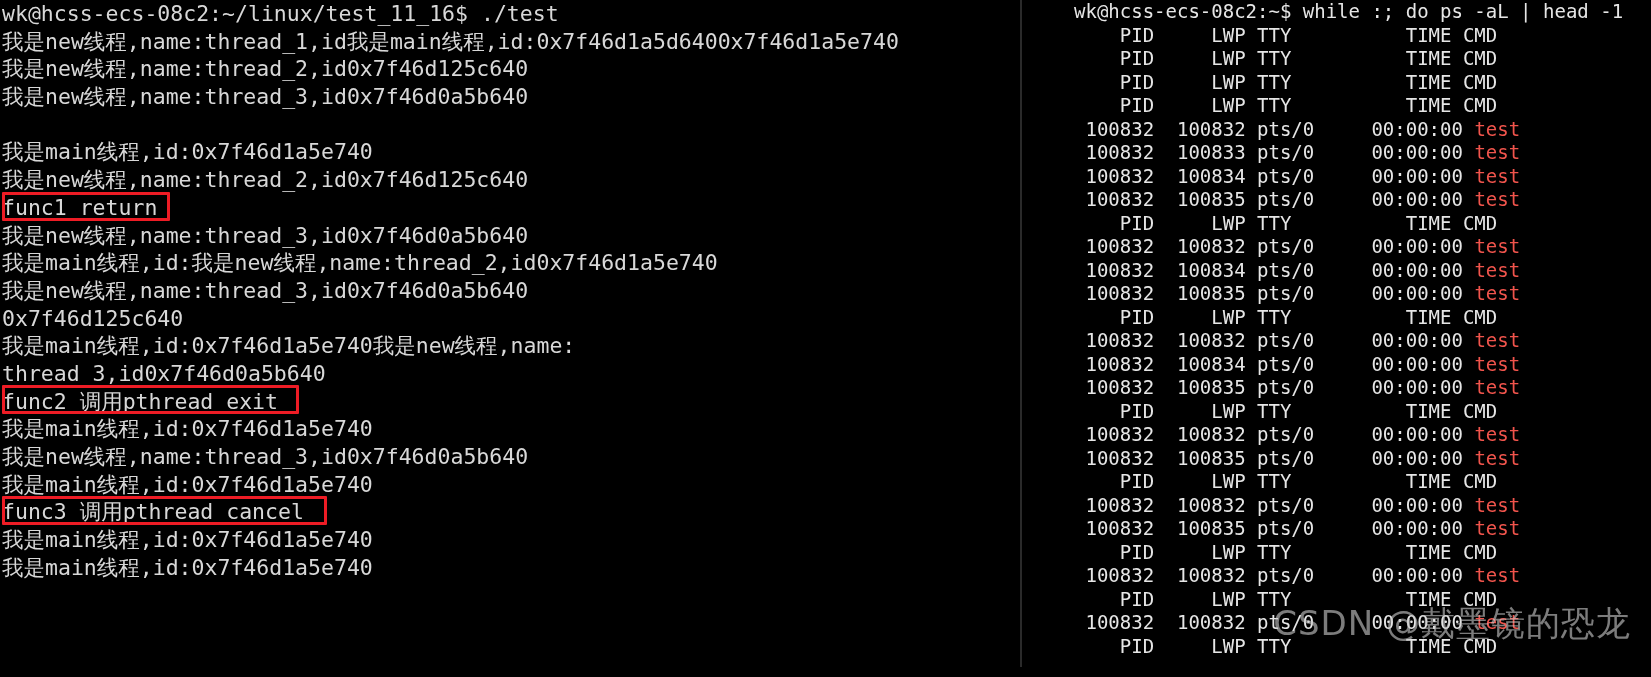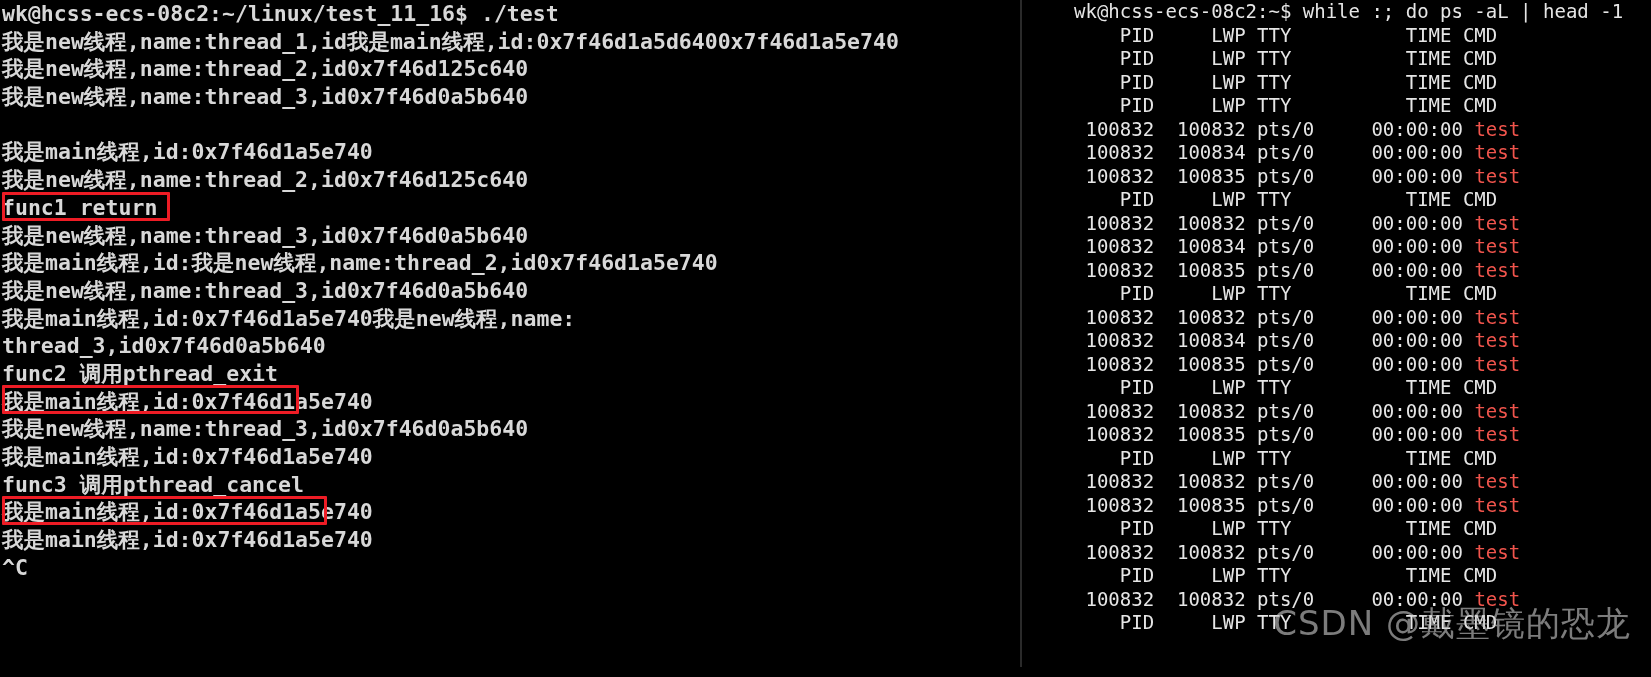--- a/index.html
+++ b/index.html
@@ -25,21 +25,20 @@
   }
 
   
   .pane-left {
     position: relative;
     width: 1020px;
     height: 579px;
     background: #000000;
     overflow: hidden;
     padding: 0 0 0 2px;
-    font-weight: bold;
   }
 
   .pane-right {
     position: relative;
     width: 631px;
     height: 667px;
     background: #000000;
     overflow: hidden;
     border-left: 2px solid #2a2a2a;
     padding-left: 52px;
@@ -108,20 +107,21 @@
       <div class="term-line">我是new线程,name:thread_1,id我是main线程,id:0x7f46d1a5d6400x7f46d1a5e740</div>
       <div class="term-line">我是new线程,name:thread_2,id0x7f46d125c640</div>
       <div class="term-line">我是new线程,name:thread_3,id0x7f46d0a5b640</div>
       <div class="term-line blank"></div>
       <div class="term-line">我是main线程,id:0x7f46d1a5e740</div>
       <div class="term-line">我是new线程,name:thread_2,id0x7f46d125c640</div>
       <div class="term-line">func1 return</div>
       <div class="term-line">我是new线程,name:thread_3,id0x7f46d0a5b640</div>
       <div class="term-line">我是main线程,id:我是new线程,name:thread_2,id0x7f46d1a5e740</div>
       <div class="term-line">我是new线程,name:thread_3,id0x7f46d0a5b640</div>
+      <div class="term-line">0x7f46d125c640</div>
       <div class="term-line">我是main线程,id:0x7f46d1a5e740我是new线程,name:</div>
       <div class="term-line">thread_3,id0x7f46d0a5b640</div>
       <div class="term-line">func2 调用pthread_exit</div>
       <div class="term-line">我是main线程,id:0x7f46d1a5e740</div>
       <div class="term-line">我是new线程,name:thread_3,id0x7f46d0a5b640</div>
       <div class="term-line">我是main线程,id:0x7f46d1a5e740</div>
       <div class="term-line">func3 调用pthread_cancel</div>
       <div class="term-line">我是main线程,id:0x7f46d1a5e740</div>
       <div class="term-line">我是main线程,id:0x7f46d1a5e740</div>
       <div class="term-line">^C</div>
@@ -130,20 +130,21 @@
       <div class="hl" style="left: 2px; top: 496px; width: 325px; height: 29px; border-color: rgb(238, 28, 37);"></div>
     </div>
 
   <div class="pane-right" id="pane-right">
       <div class="ps-line ps-prompt">wk@hcss-ecs-08c2:~$ while :; do ps -aL | head -1</div>
       <div class="ps-line">    PID     LWP TTY          TIME CMD</div>
       <div class="ps-line">    PID     LWP TTY          TIME CMD</div>
       <div class="ps-line">    PID     LWP TTY          TIME CMD</div>
       <div class="ps-line">    PID     LWP TTY          TIME CMD</div>
       <div class="ps-line"><span> 100832  100832 pts/0     00:00:00 </span><span class="ps-cmd" style="color: rgb(240, 84, 76);">test</span></div>
+      <div class="ps-line"><span> 100832  100833 pts/0     00:00:00 </span><span class="ps-cmd" style="color: rgb(240, 84, 76);">test</span></div>
       <div class="ps-line"><span> 100832  100834 pts/0     00:00:00 </span><span class="ps-cmd" style="color: rgb(240, 84, 76);">test</span></div>
       <div class="ps-line"><span> 100832  100835 pts/0     00:00:00 </span><span class="ps-cmd" style="color: rgb(240, 84, 76);">test</span></div>
       <div class="ps-line">    PID     LWP TTY          TIME CMD</div>
       <div class="ps-line"><span> 100832  100832 pts/0     00:00:00 </span><span class="ps-cmd" style="color: rgb(240, 84, 76);">test</span></div>
       <div class="ps-line"><span> 100832  100834 pts/0     00:00:00 </span><span class="ps-cmd" style="color: rgb(240, 84, 76);">test</span></div>
       <div class="ps-line"><span> 100832  100835 pts/0     00:00:00 </span><span class="ps-cmd" style="color: rgb(240, 84, 76);">test</span></div>
       <div class="ps-line">    PID     LWP TTY          TIME CMD</div>
       <div class="ps-line"><span> 100832  100832 pts/0     00:00:00 </span><span class="ps-cmd" style="color: rgb(240, 84, 76);">test</span></div>
       <div class="ps-line"><span> 100832  100834 pts/0     00:00:00 </span><span class="ps-cmd" style="color: rgb(240, 84, 76);">test</span></div>
       <div class="ps-line"><span> 100832  100835 pts/0     00:00:00 </span><span class="ps-cmd" style="color: rgb(240, 84, 76);">test</span></div>

